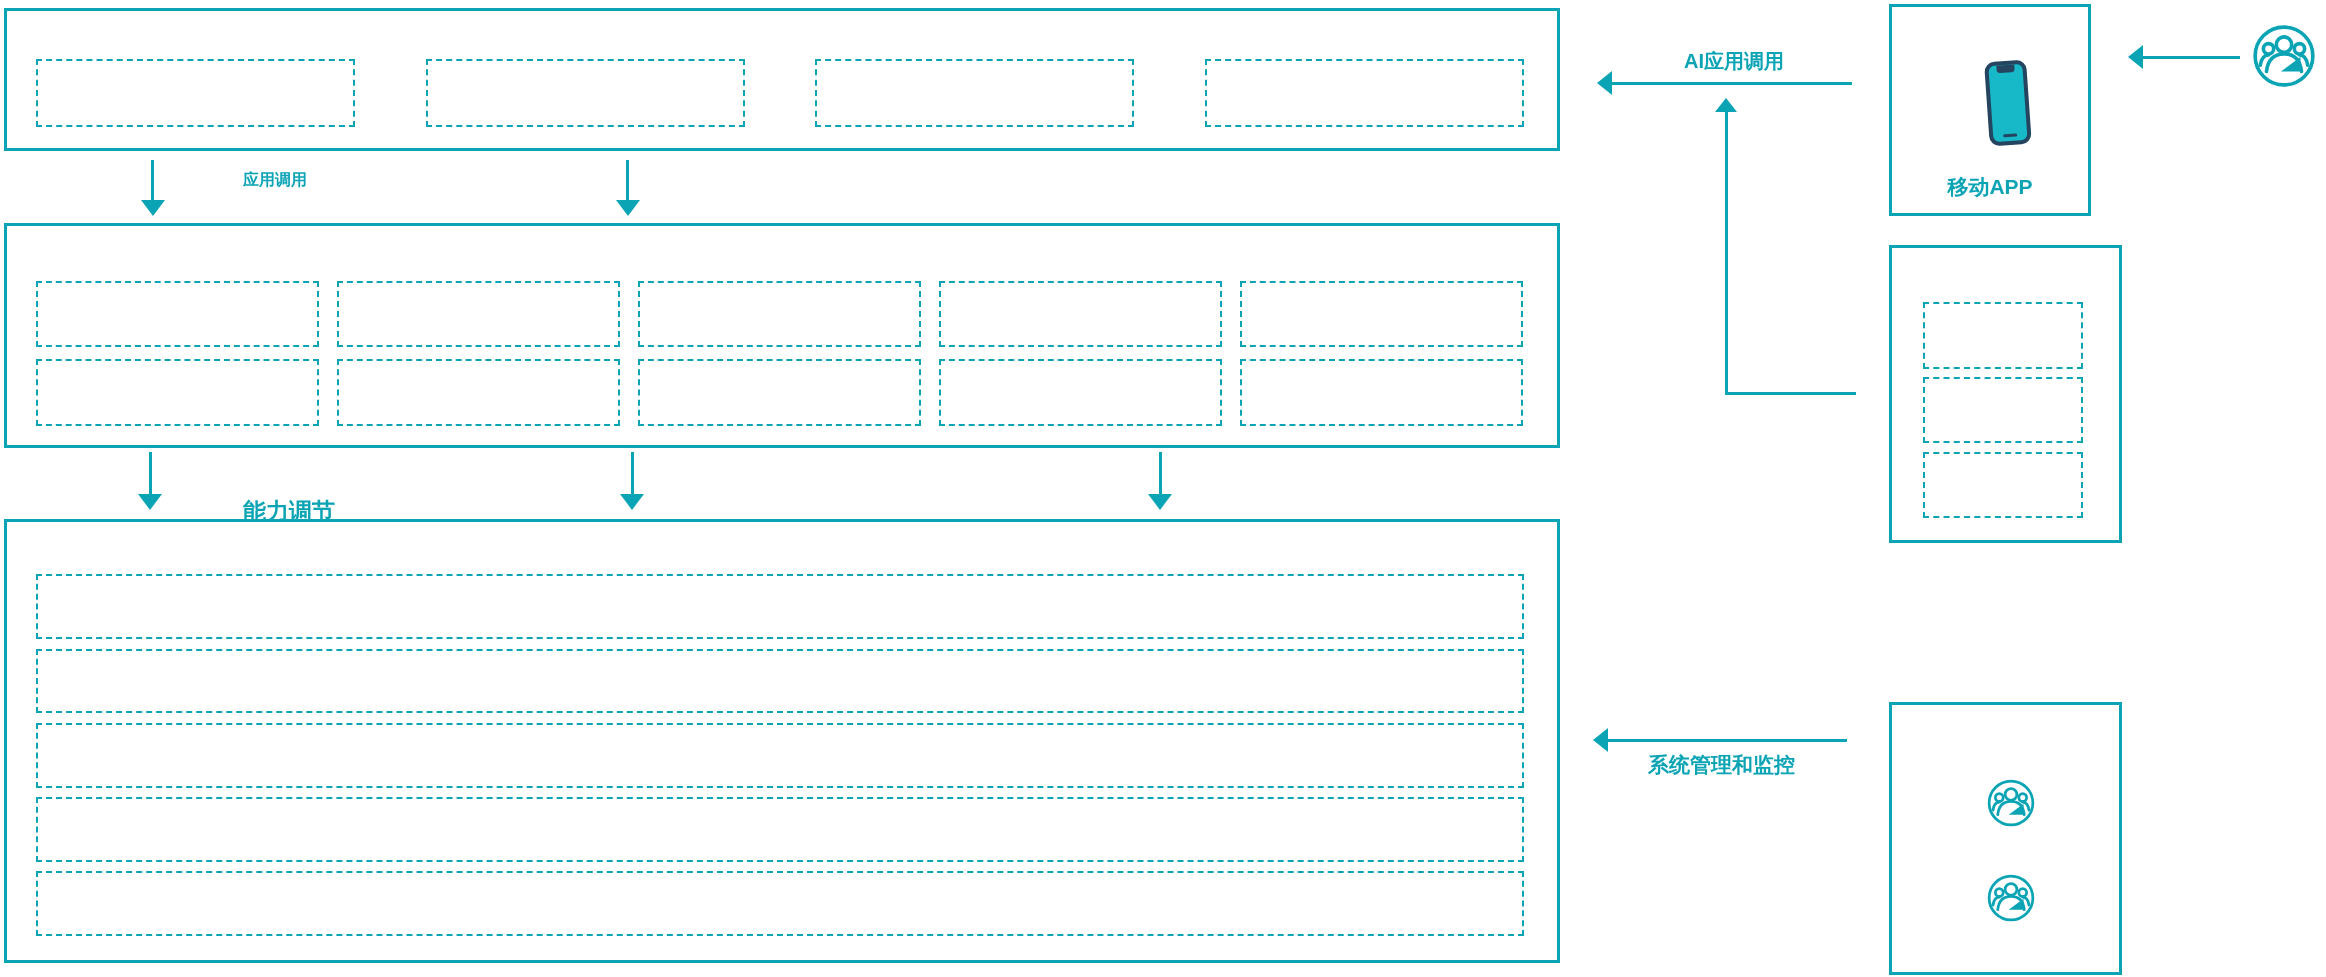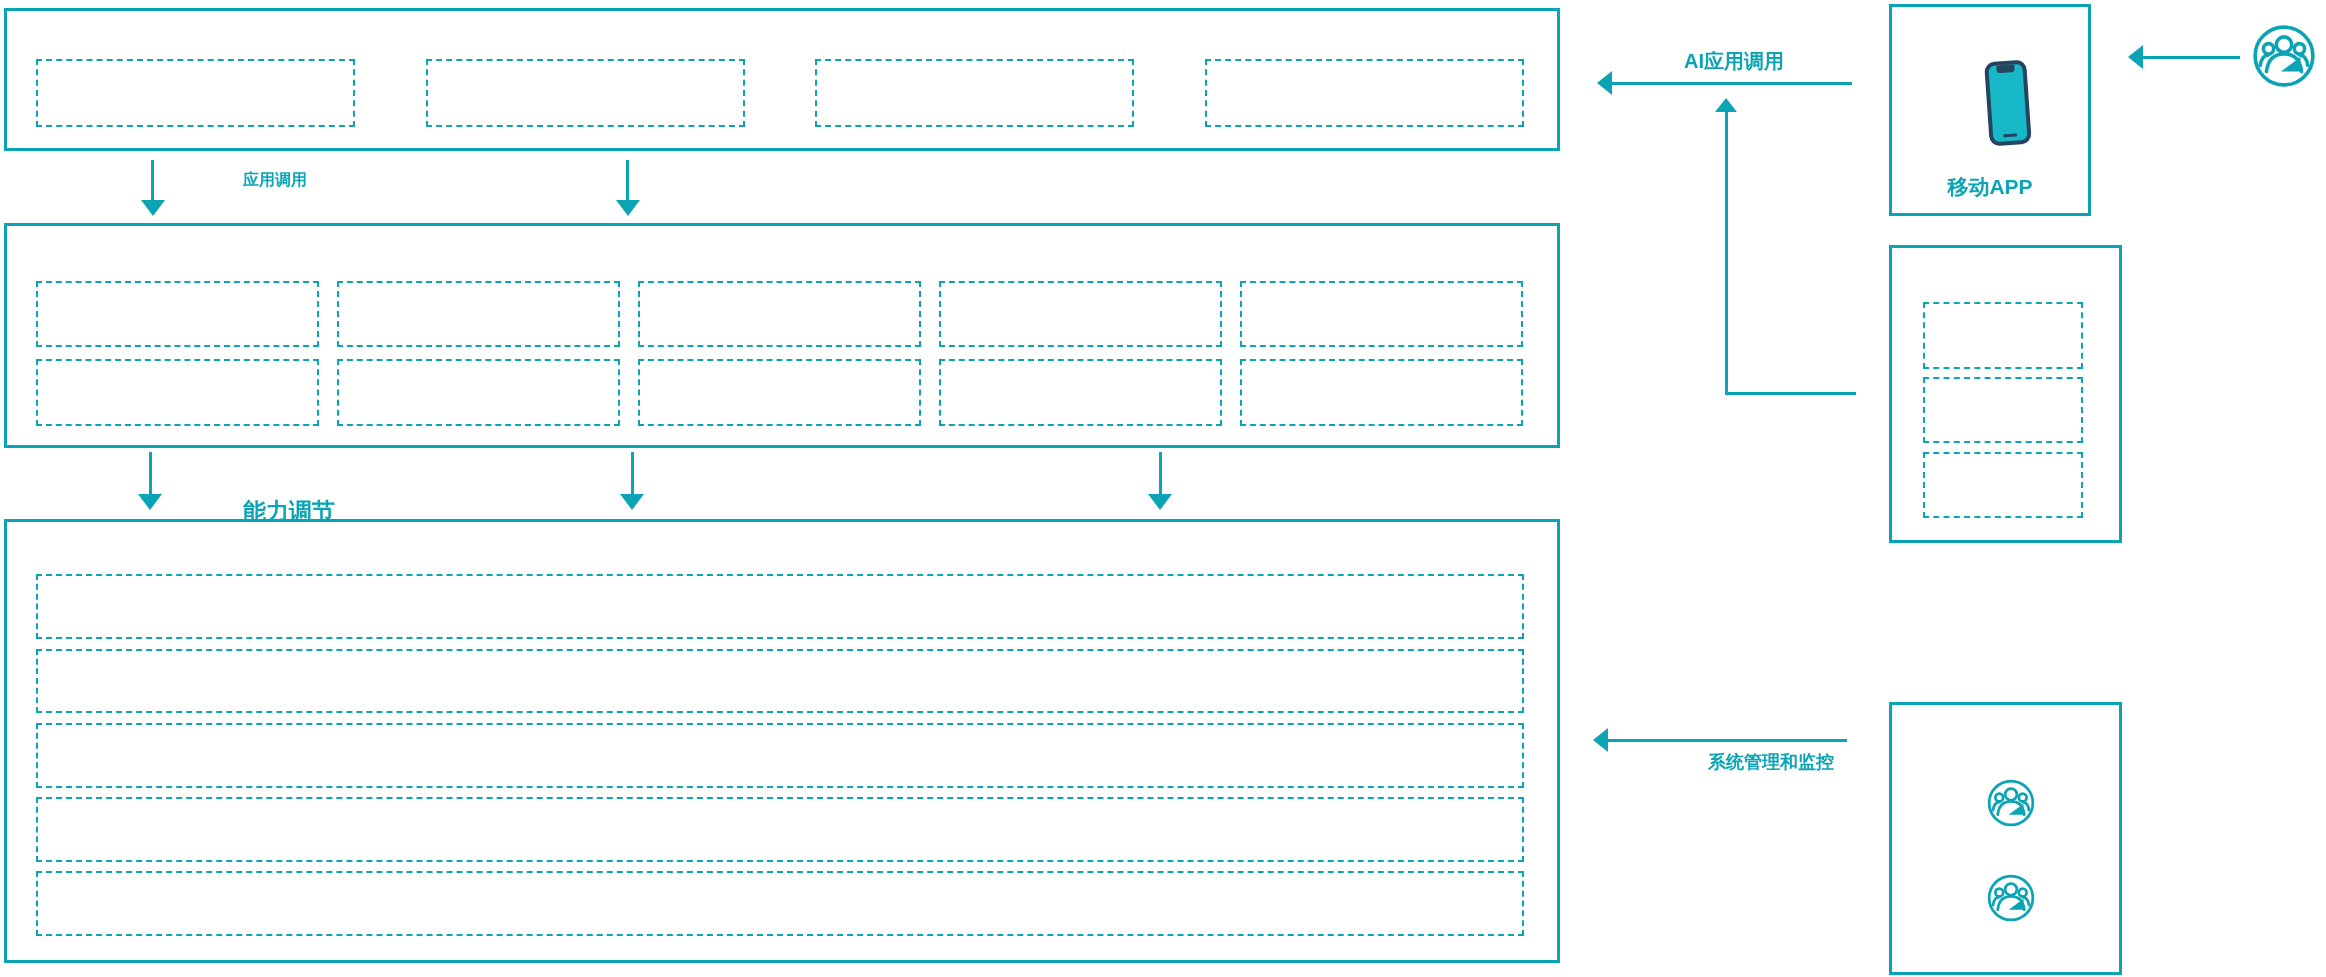--- a/index.html
+++ b/index.html
@@ -92,21 +92,21 @@
   <div class="hline" style="left:1725px;top:392px;width:131px;height:3px;"></div>
 
   <div class="box-solid" style="left:1889px;top:245px;width:233px;height:298px;">
     <div class="box-dashed" style="left:31px;top:54px;width:160px;height:67px;"></div>
     <div class="box-dashed" style="left:31px;top:129px;width:160px;height:66px;"></div>
     <div class="box-dashed" style="left:31px;top:204px;width:160px;height:66px;"></div>
   </div>
 
   <div class="hline" style="left:1608px;top:739px;width:239px;height:3px;"></div>
   <div class="tri tri-left" style="left:1593px;top:728px;"></div>
-  <div class="lbl" style="left:1708px;top:753px;font-size:18px;">系统管理和监控</div>
+  <div class="lbl" style="left:1648px;top:753px;font-size:21px;">系统管理和监控</div>
 
   <div class="box-solid" style="left:1889px;top:702px;width:233px;height:273px;">
     <svg class="icon-abs" style="left:94px;top:73px;" width="50" height="50" viewBox="0 0 64 64">
       <g fill="none" stroke="var(--teal)" stroke-width="3.5" stroke-linecap="round">
         <circle cx="32" cy="32" r="28"></circle>
         <circle cx="17" cy="25" r="5"></circle>
         <circle cx="47" cy="25" r="5"></circle>
         <path d="M9 41 Q10.5 31 17 31"></path>
         <path d="M55 41 Q53.5 31 47 31"></path>
         <circle cx="32" cy="21" r="7.5"></circle>

